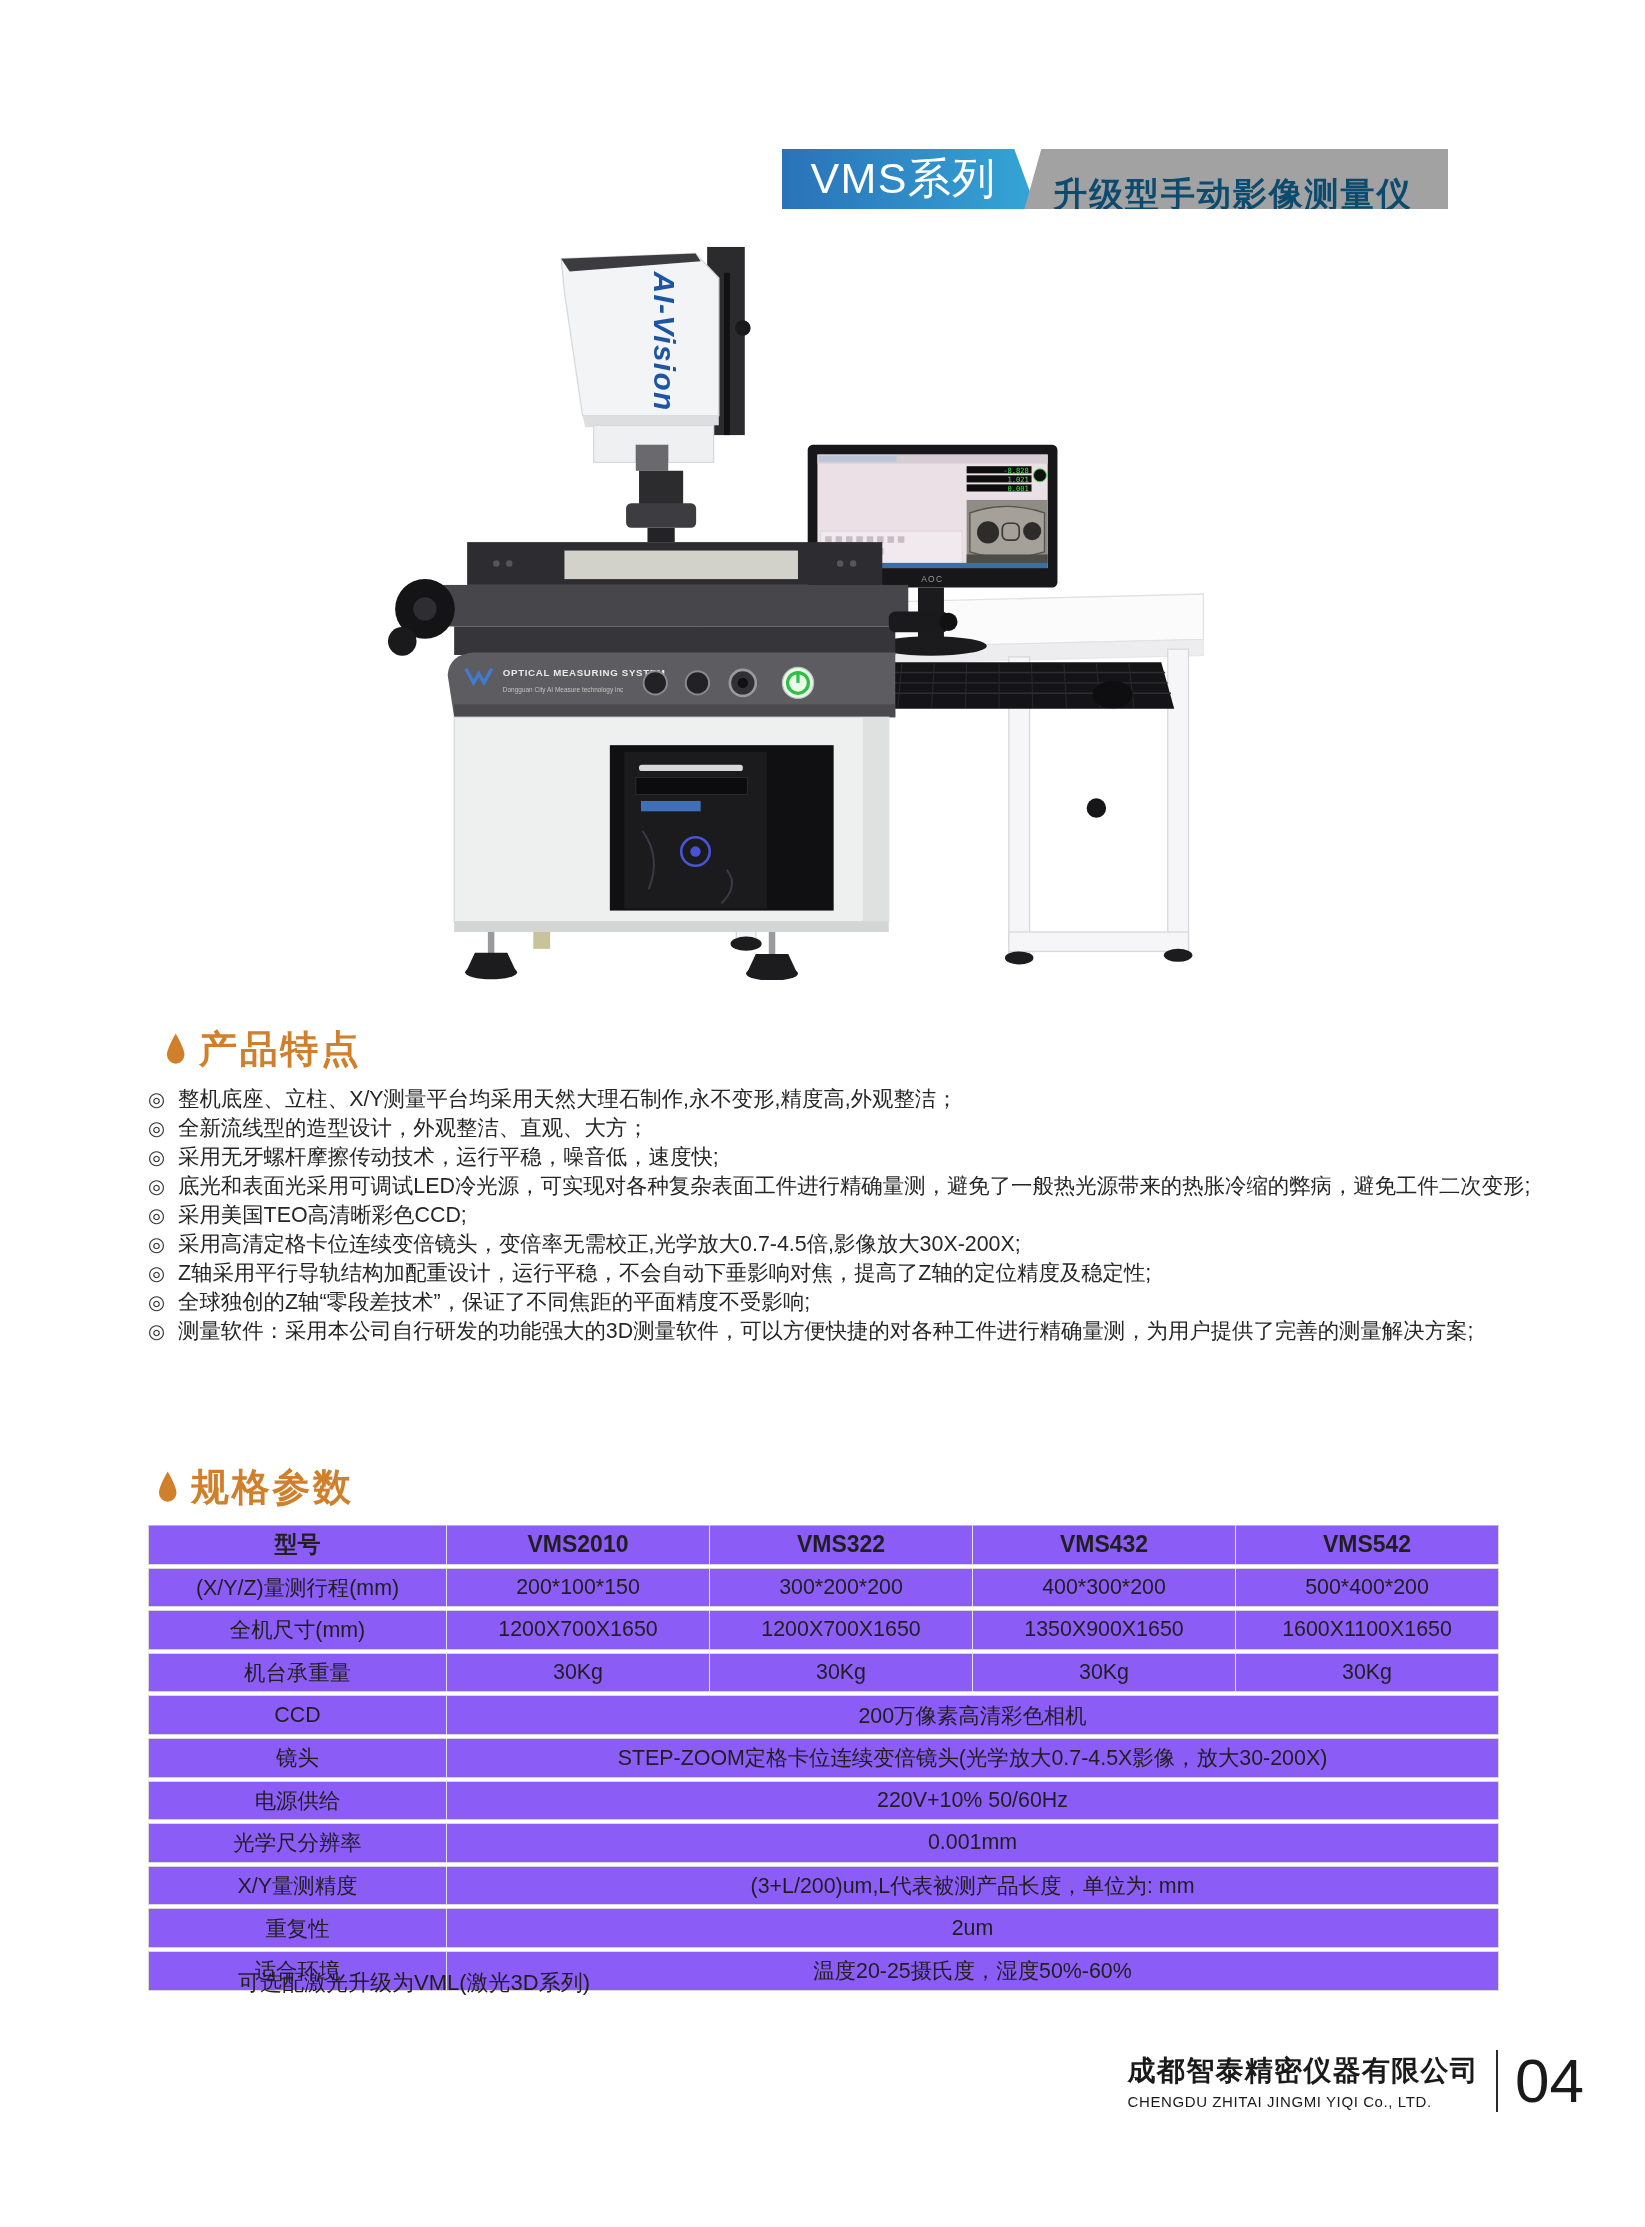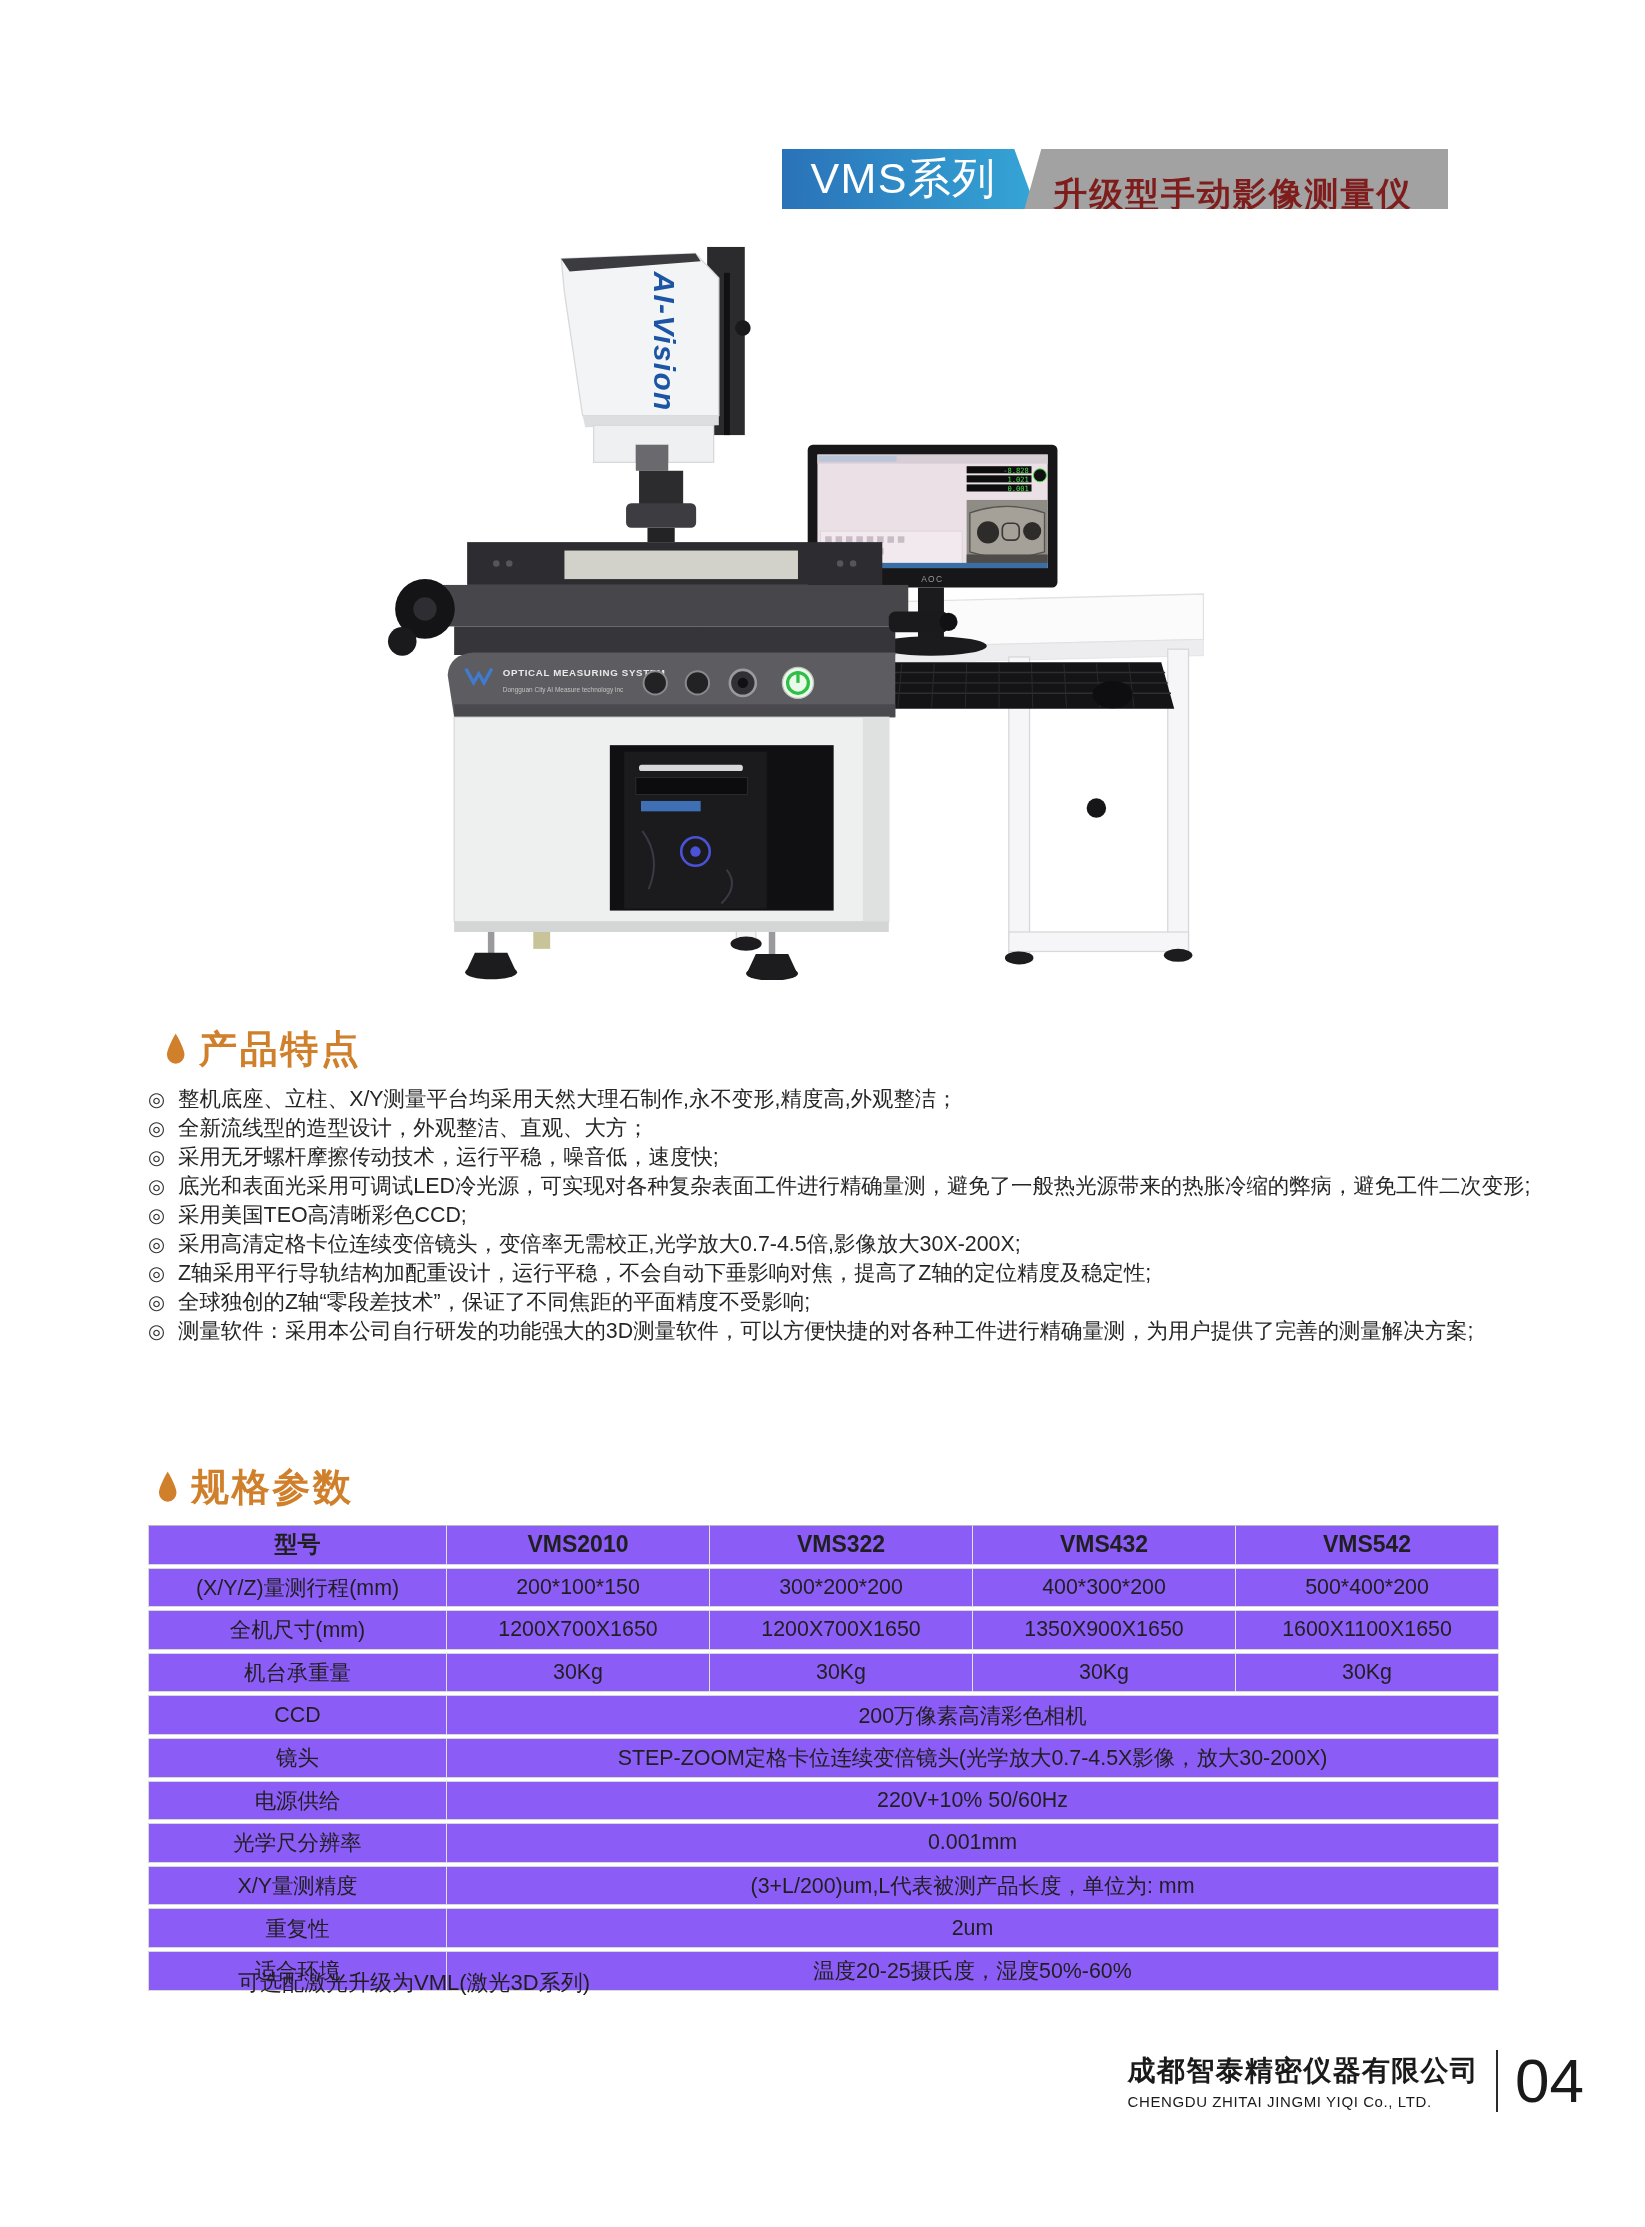--- a/index.html
+++ b/index.html
@@ -12,21 +12,21 @@
   .banner-blue{
     position:relative;height:100%;padding:0 40px 0 28.6px;display:flex;align-items:center;
     background:linear-gradient(90deg,#2a72b8,#35a5d6);
     clip-path:polygon(0 0,calc(100% - 22px) 0,100% 100%,0 100%);
   }
   .banner-blue span{font-size:43px;font-weight:normal;color:#fff;letter-spacing:1.3px;}
   .banner-gray{
     height:100%;margin-left:-17px;padding:0 36px 0 34px;display:flex;align-items:center;
     background:#a2a2a2;clip-path:polygon(22px 0,100% 0,100% 100%,5.2px 100%);
   }
-  .banner-gray span{font-size:34px;font-weight:bold;color:#7f1d1d;letter-spacing:1.9px;margin-top:32px;}
+  .banner-gray span{font-size:34px;font-weight:bold;color:#0c4a6e;letter-spacing:1.9px;margin-top:32px;}
 
   
   .photo{position:absolute;left:363px;top:221px;width:844px;height:759px;}
   .photo svg{width:100%;height:100%;display:block;}
   .logo-vertical{
     font-size:46px;font-weight:bold;font-style:italic;fill:#1d55a5;letter-spacing:2px;
   }
   .panel-title{font-size:15px;fill:#e9e9e9;font-weight:bold;letter-spacing:1px;}
   .panel-sub{font-size:10px;fill:#c2c2c2;}
   .monitor-brand{font-size:13px;fill:#9a9a9a;letter-spacing:2px;}

